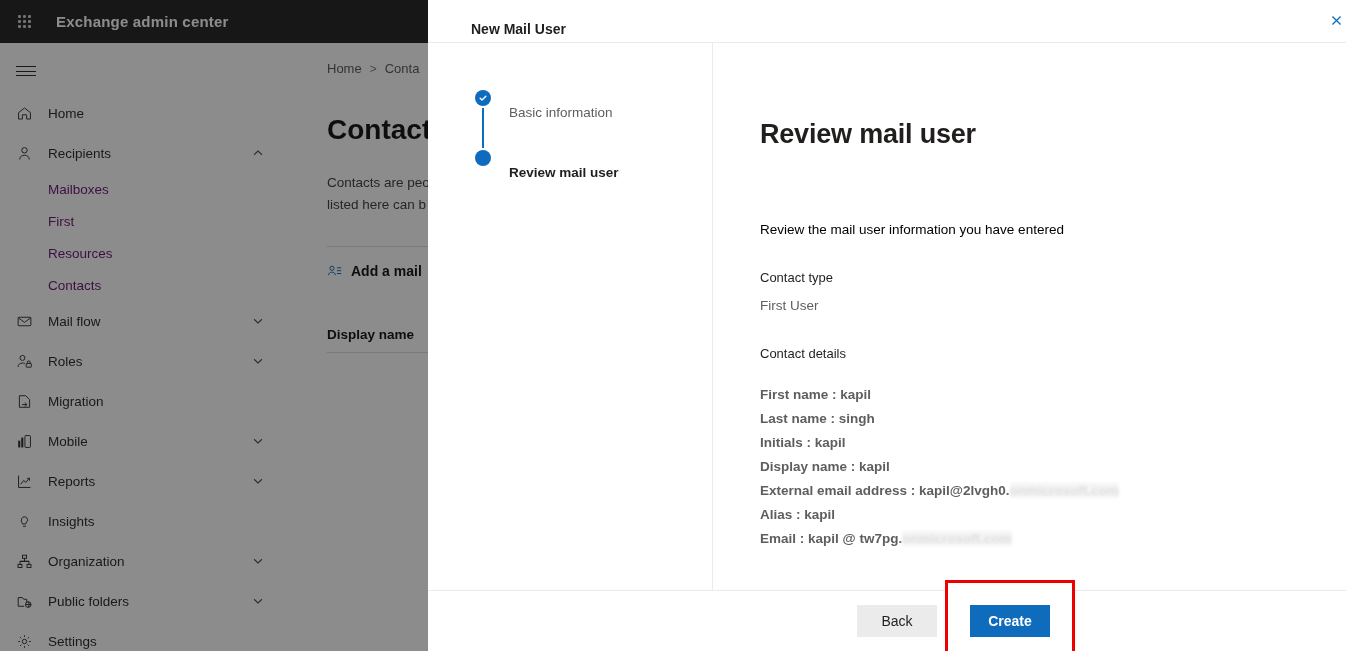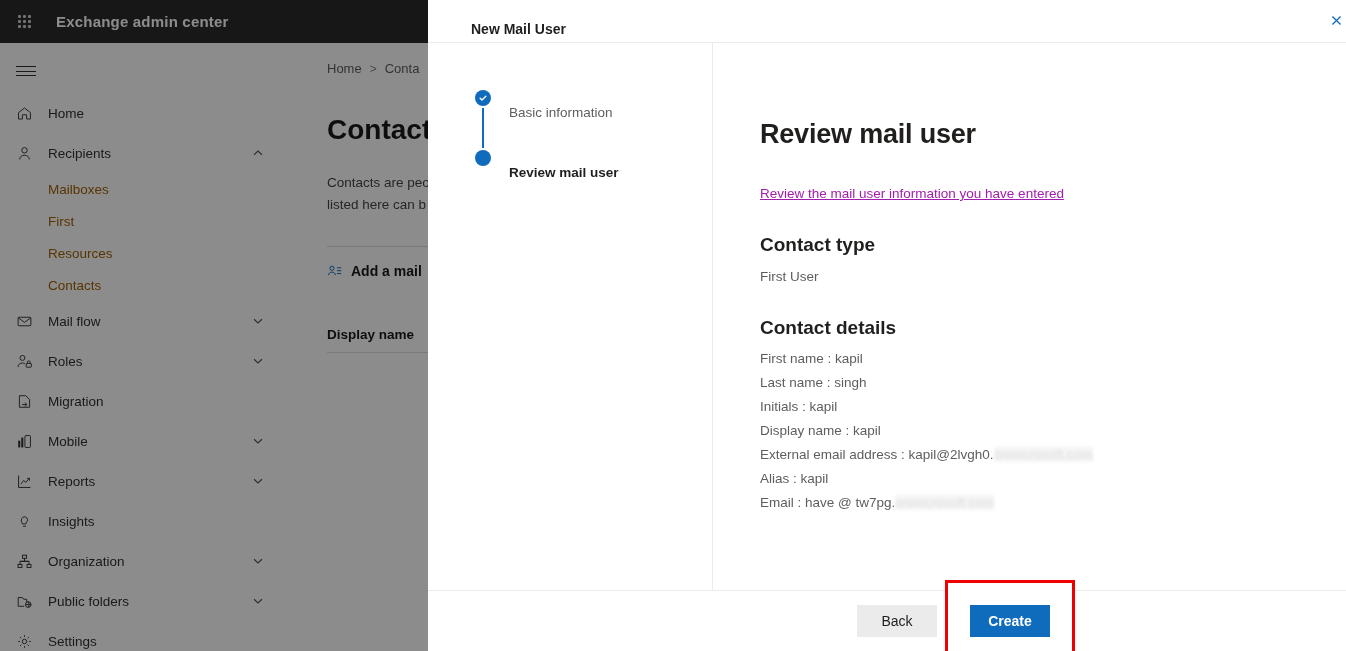--- a/index.html
+++ b/index.html
@@ -59,21 +59,21 @@
   }
   .nav-item .ico {
     width: 22px; height: 20px; flex: 0 0 22px;
     display: flex; align-items: center; justify-content: flex-start;
     color: #323130;
   }
   .nav-item .lbl { flex: 1 1 auto; margin-left: 10px; }
   .nav-item .chev { width: 14px; height: 14px; opacity: .85; }
   .nav-sub {
     height: 32px; display: flex; align-items: center;
-    padding-left: 48px; color: #a16207; font-size: 13.5px; cursor: pointer;
+    padding-left: 48px; color: #701a75; font-size: 13.5px; cursor: pointer;
   }
 
   .content {
     position: absolute; left: 279px; top: 43px; right: 0; bottom: 0;
     background: #ffffff; padding: 18px 0 0 48px;
   }
   .breadcrumb { font-size: 13px; color: #605e5c; display: flex; align-items: center; gap: 8px; }
   .breadcrumb .sep { color: #8a8886; font-size: 12px; }
   .page-title { font-size: 28px; font-weight: bold; color: #1b1a19; margin-top: 38px; }
   .page-desc { font-size: 13.5px; color: #484644; margin-top: 26px; line-height: 22px; max-width: 560px; }
@@ -116,24 +116,24 @@
     width: 16px; height: 16px; flex: 0 0 16px; border-radius: 50%;
     background: #0f6cbd; display: flex; align-items: center; justify-content: center;
   }
   .step .dot svg { display: block; }
   .step .txt { margin-left: 18px; font-size: 13.5px; color: #605e5c; margin-top: 28px; }
   .step.current .txt { color: #201f1e; font-weight: bold; }
   .step-line { width: 2px; height: 40px; background: #0f6cbd; margin-left: 7px; }
 
   .detail-col { flex: 1 1 auto; padding: 76px 0 0 47px; }
   .detail-title { font-size: 27px; font-weight: bold; color: #201f1e; letter-spacing: -.2px; }
-  .detail-intro { margin-top: 36px; font-size: 13.5px; color: #a21caf; text-decoration: underline; }
-  .sec-head { margin-top: 33px; font-size: 19px; font-weight: bold; color: #201f1e; }
+  .detail-intro { margin-top: 72px; font-size: 13.5px; color: #000000; }
+  .sec-head { margin-top: 33px; font-size: 13px; font-weight: normal; color: #201f1e; }
   .sec-val { margin-top: 13px; font-size: 13.5px; color: #605e5c; }
-  .det-list { margin-top: 8px; }
+  .det-list { margin-top: 22px; font-weight: bold; }
   .det-row { font-size: 13.5px; color: #605e5c; line-height: 24px; }
   .redact {
     color: #d9d9d9; background: #f3f3f3;
     filter: blur(1.6px); opacity: .85;
   }
 
   .panel-footer {
     position: absolute; left: 0; right: 0; bottom: 0; height: 61px;
     border-top: 1px solid #edebe9;
     display: flex; align-items: center; justify-content: flex-end;
@@ -425,21 +425,21 @@
           <div class="det-row">
             <span>Display name : kapil</span><span class="redact"></span>
           </div>
           <div class="det-row">
             <span>External email address : kapil@2lvgh0.</span><span class="redact">onmicrosoft.com</span>
           </div>
           <div class="det-row">
             <span>Alias : kapil</span><span class="redact"></span>
           </div>
           <div class="det-row">
-            <span>Email : have @ tw7pg.</span><span class="redact">onmicrosoft.com</span>
+            <span>Email : kapil @ tw7pg.</span><span class="redact">onmicrosoft.com</span>
           </div>
         </div>
       </div>
     </div>
 
     <div class="panel-footer">
       <button class="btn btn-secondary">Back</button>
       <span class="highlight-box">
         <button class="btn btn-primary">Create</button>
       </span>

